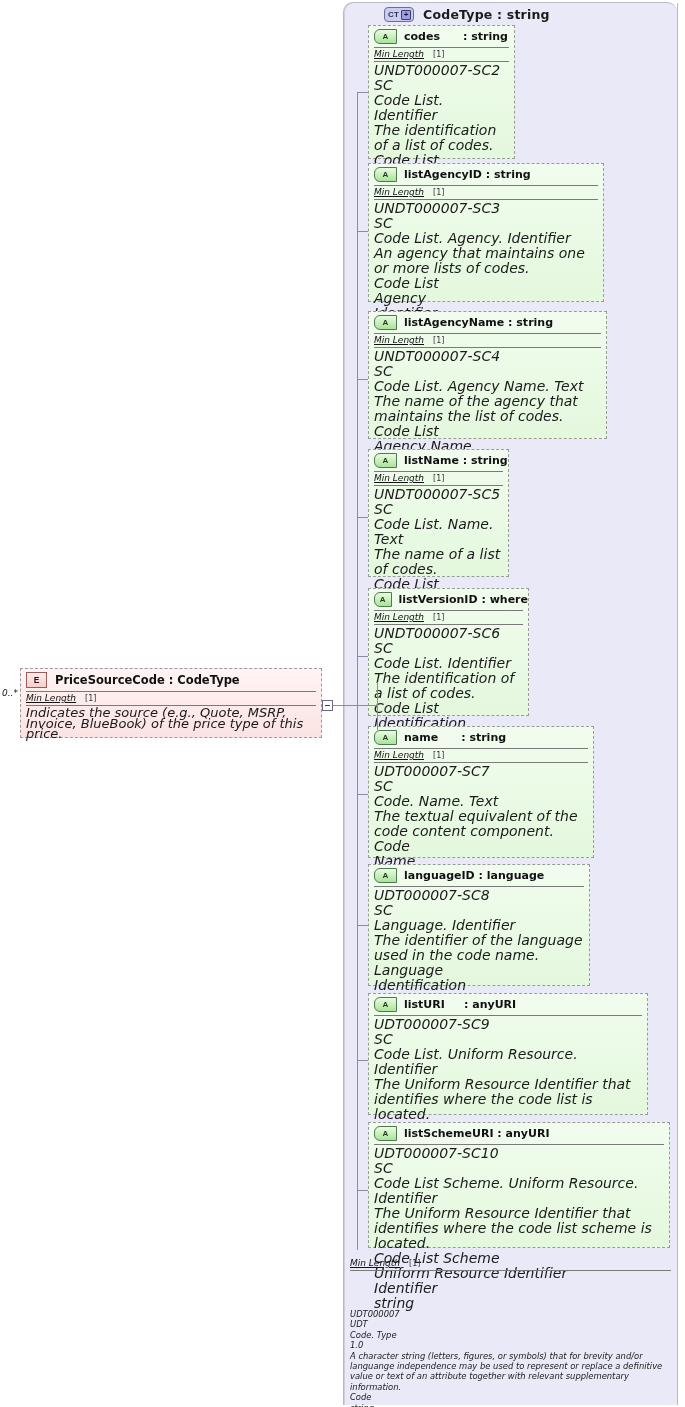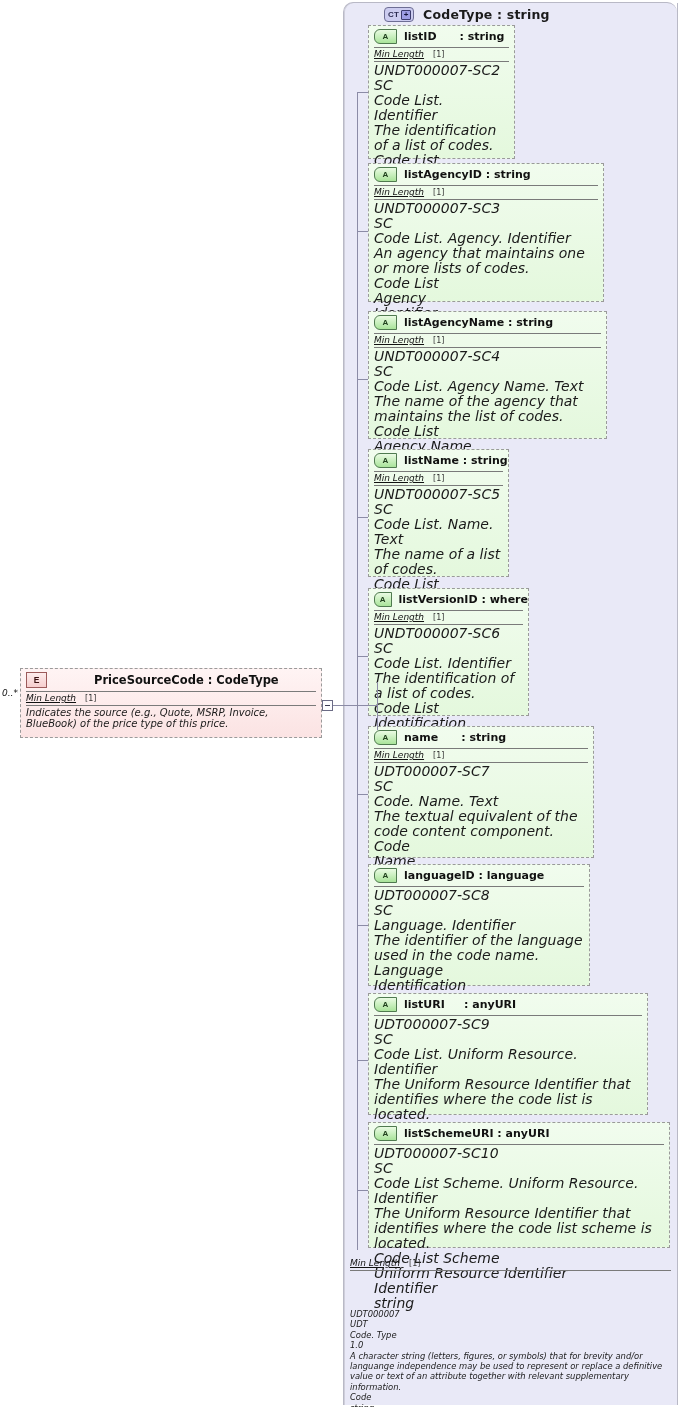--- a/index.html
+++ b/index.html
@@ -133,33 +133,33 @@
     position:relative;display:flex;align-items:center;gap:8px;
     height:22px;padding-left:5px;
   }
   .e-badge{
     display:inline-flex;align-items:center;justify-content:center;
     width:19px;height:14px;
     border:1px solid #9c5a5a;
     background:linear-gradient(to bottom,#fdecec,#f6cdcd);
     font-size:8.5px;font-weight:bold;color:#3a1010;
   }
-  .e-name{font-size:11.5px;font-weight:bold;color:#111;font-family:"DejaVu Sans", sans-serif;margin-left:39px;}
+  .e-name{font-size:11.5px;font-weight:bold;color:#111;font-family:"DejaVu Sans", sans-serif;}
   .elem-sep{position:relative;height:1px;background:#7a7a7a;margin:0 5px;}
   .elem-minlen{
     position:relative;padding:1px 5px 2px 5px;
     font-size:9px;font-style:italic;color:#111;
     font-family:"DejaVu Sans", sans-serif;
     display:flex;align-items:baseline;gap:9px;
   }
   .elem-minlen .lbl{text-decoration:underline;}
   .elem-minlen .card{font-size:8px;font-style:normal;color:#333;}
   .elem-doc{
     position:relative;padding:2px 6px 0 5px;
-    font-size:10px;line-height:10.5px;font-style:italic;color:#1a1a1a;
+    font-size:13px;line-height:10.5px;font-style:italic;color:#1a1a1a;
     font-family:"DejaVu Sans", sans-serif;
   }
   .cardinality{
     position:absolute;left:2px;top:688px;
     font-size:9px;font-style:italic;color:#111;
     font-family:"DejaVu Sans", sans-serif;
   }
 
   
   .conn-line{position:absolute;background:#8b8ba6;}
@@ -217,21 +217,21 @@
   <div class="tree-stub" style="top:656px;"></div>
   <div class="tree-stub" style="top:794px;"></div>
   <div class="tree-stub" style="top:925px;"></div>
   <div class="tree-stub" style="top:1060px;"></div>
   <div class="tree-stub" style="top:1190px;"></div>
 
   <div class="attr" style="left:368px;top:25px;width:147px;height:134px;">
     <div class="inner">
       <div class="attr-head">
         <span class="a-badge">A</span>
-        <span class="a-name">listID      : string</span>
+        <span class="a-name">codes      : string</span>
       </div>
       <div class="attr-sep"></div>
       <div class="attr-minlen">
         <span class="lbl">Min Length</span>
         <span class="card">[1]</span>
       </div>
       <div class="attr-sep"></div>
       <div class="attr-doc">UNDT000007-SC2
 SC
 Code List. Identifier

